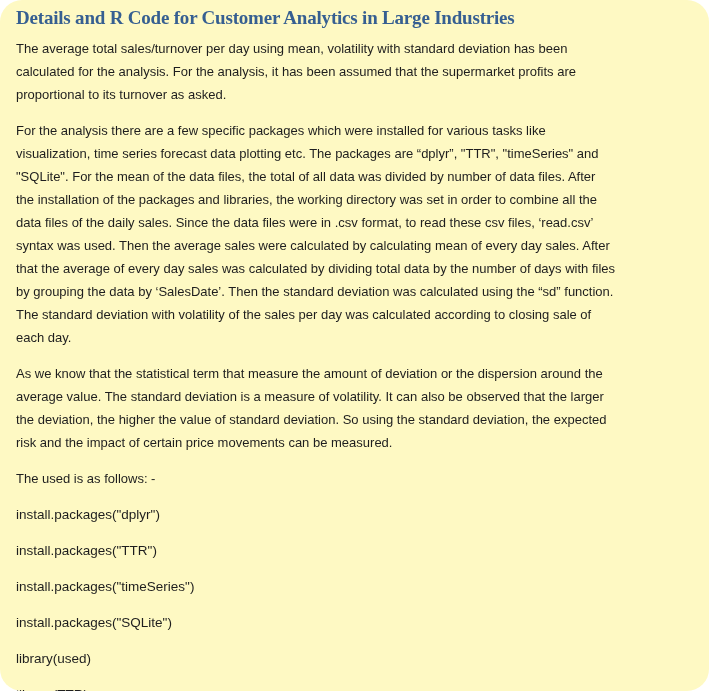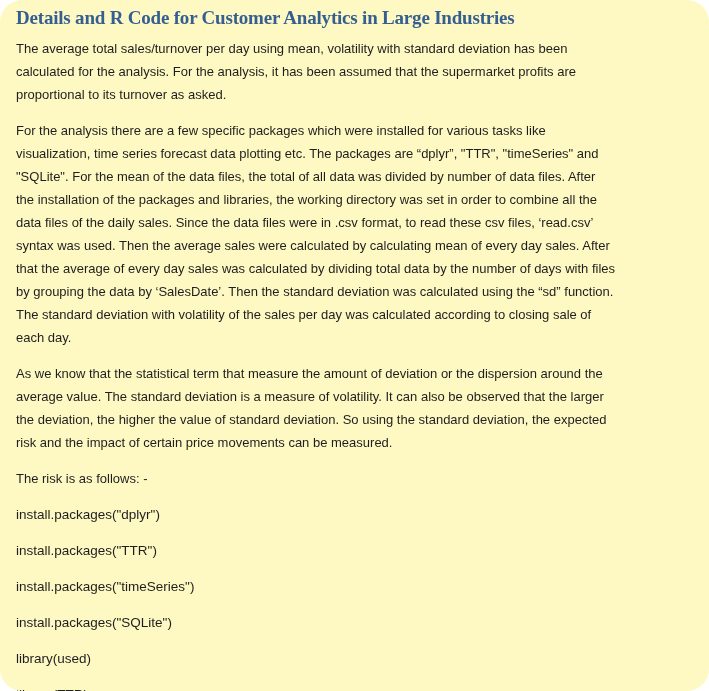--- a/index.html
+++ b/index.html
@@ -58,21 +58,21 @@
 that the average of every day sales was calculated by dividing total data by the number of days with files
 by grouping the data by ‘SalesDate’. Then the standard deviation was calculated using the “sd” function.
 The standard deviation with volatility of the sales per day was calculated according to closing sale of
 each day.</p>
 
   <p class="para">As we know that the statistical term that measure the amount of deviation or the dispersion around the
 average value. The standard deviation is a measure of volatility. It can also be observed that the larger
 the deviation, the higher the value of standard deviation. So using the standard deviation, the expected
 risk and the impact of certain price movements can be measured.</p>
 
-  <p class="para">The risk is as follows: -</p>
+  <p class="para">The used is as follows: -</p>
 
   <p class="code-line">install.packages("dplyr")</p>
 
   <p class="code-line">install.packages("TTR")</p>
 
   <p class="code-line">install.packages("timeSeries")</p>
 
   <p class="code-line">install.packages("SQLite")</p>
 
   <p class="code-line">library(used)</p>

